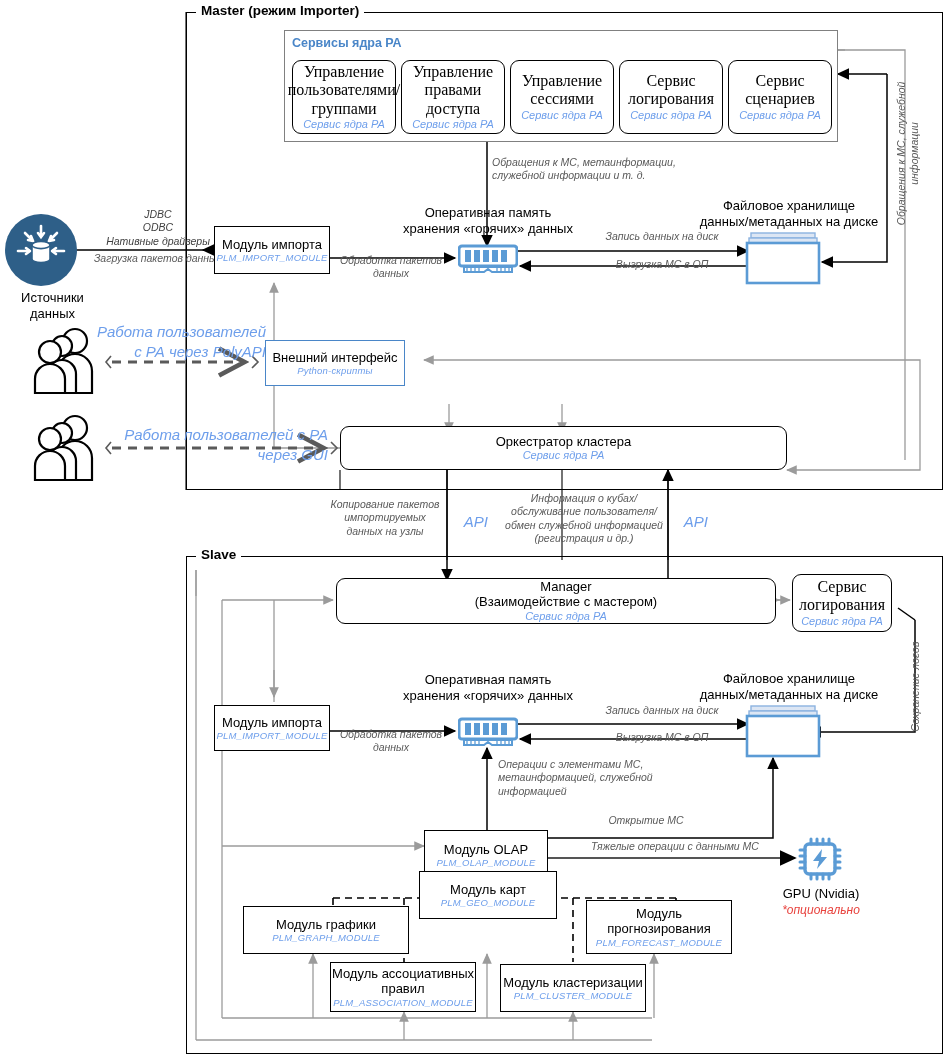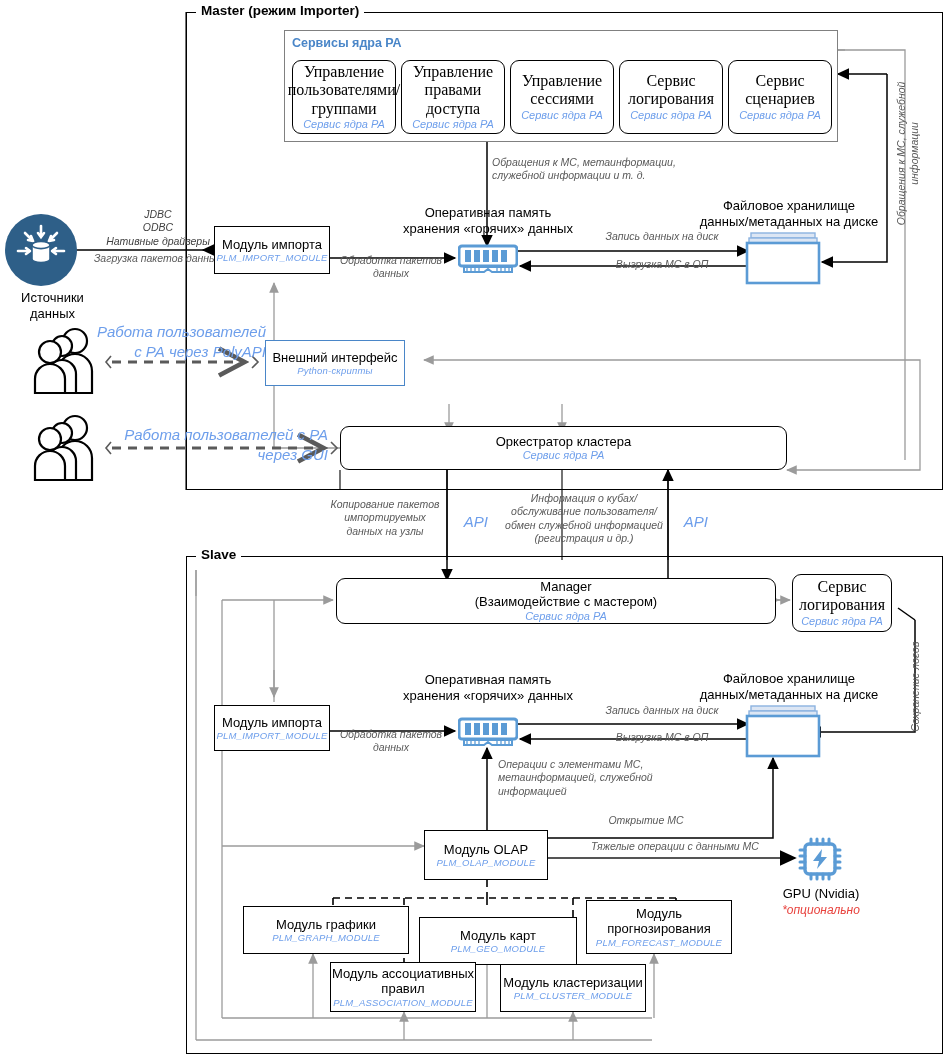--- a/index.html
+++ b/index.html
@@ -421,21 +421,21 @@
       <path d="M25 13 L16 25 L22 25 L20 33 L30 21 L24 21 Z" fill="#5b9bd5"></path>
     </svg>
   </div>
   <div class="lbl-plain" style="left:768px;top:886px;width:106px;">GPU (Nvidia)</div>
   <div class="lbl-red" style="left:768px;top:903px;width:106px;">*опционально</div>
 
   <div class="box b-black" style="left:243px;top:906px;width:166px;height:48px;">
     <div class="t-main">Модуль графики</div>
     <div class="t-sub-s">PLM_GRAPH_MODULE</div>
   </div>
-  <div class="box b-black" style="left:419px;top:917px;width:158px;height:48px;">
+  <div class="box b-black" style="left:419px;top:871px;width:138px;height:48px;">
     <div class="t-main">Модуль карт</div>
     <div class="t-sub-s">PLM_GEO_MODULE</div>
   </div>
   <div class="box b-black" style="left:586px;top:900px;width:146px;height:54px;">
     <div class="t-main">Модуль прогнозирования</div>
     <div class="t-sub-s">PLM_FORECAST_MODULE</div>
   </div>
   <div class="box b-black" style="left:330px;top:962px;width:146px;height:50px;">
     <div class="t-main">Модуль ассоциативных правил</div>
     <div class="t-sub-s">PLM_ASSOCIATION_MODULE</div>

